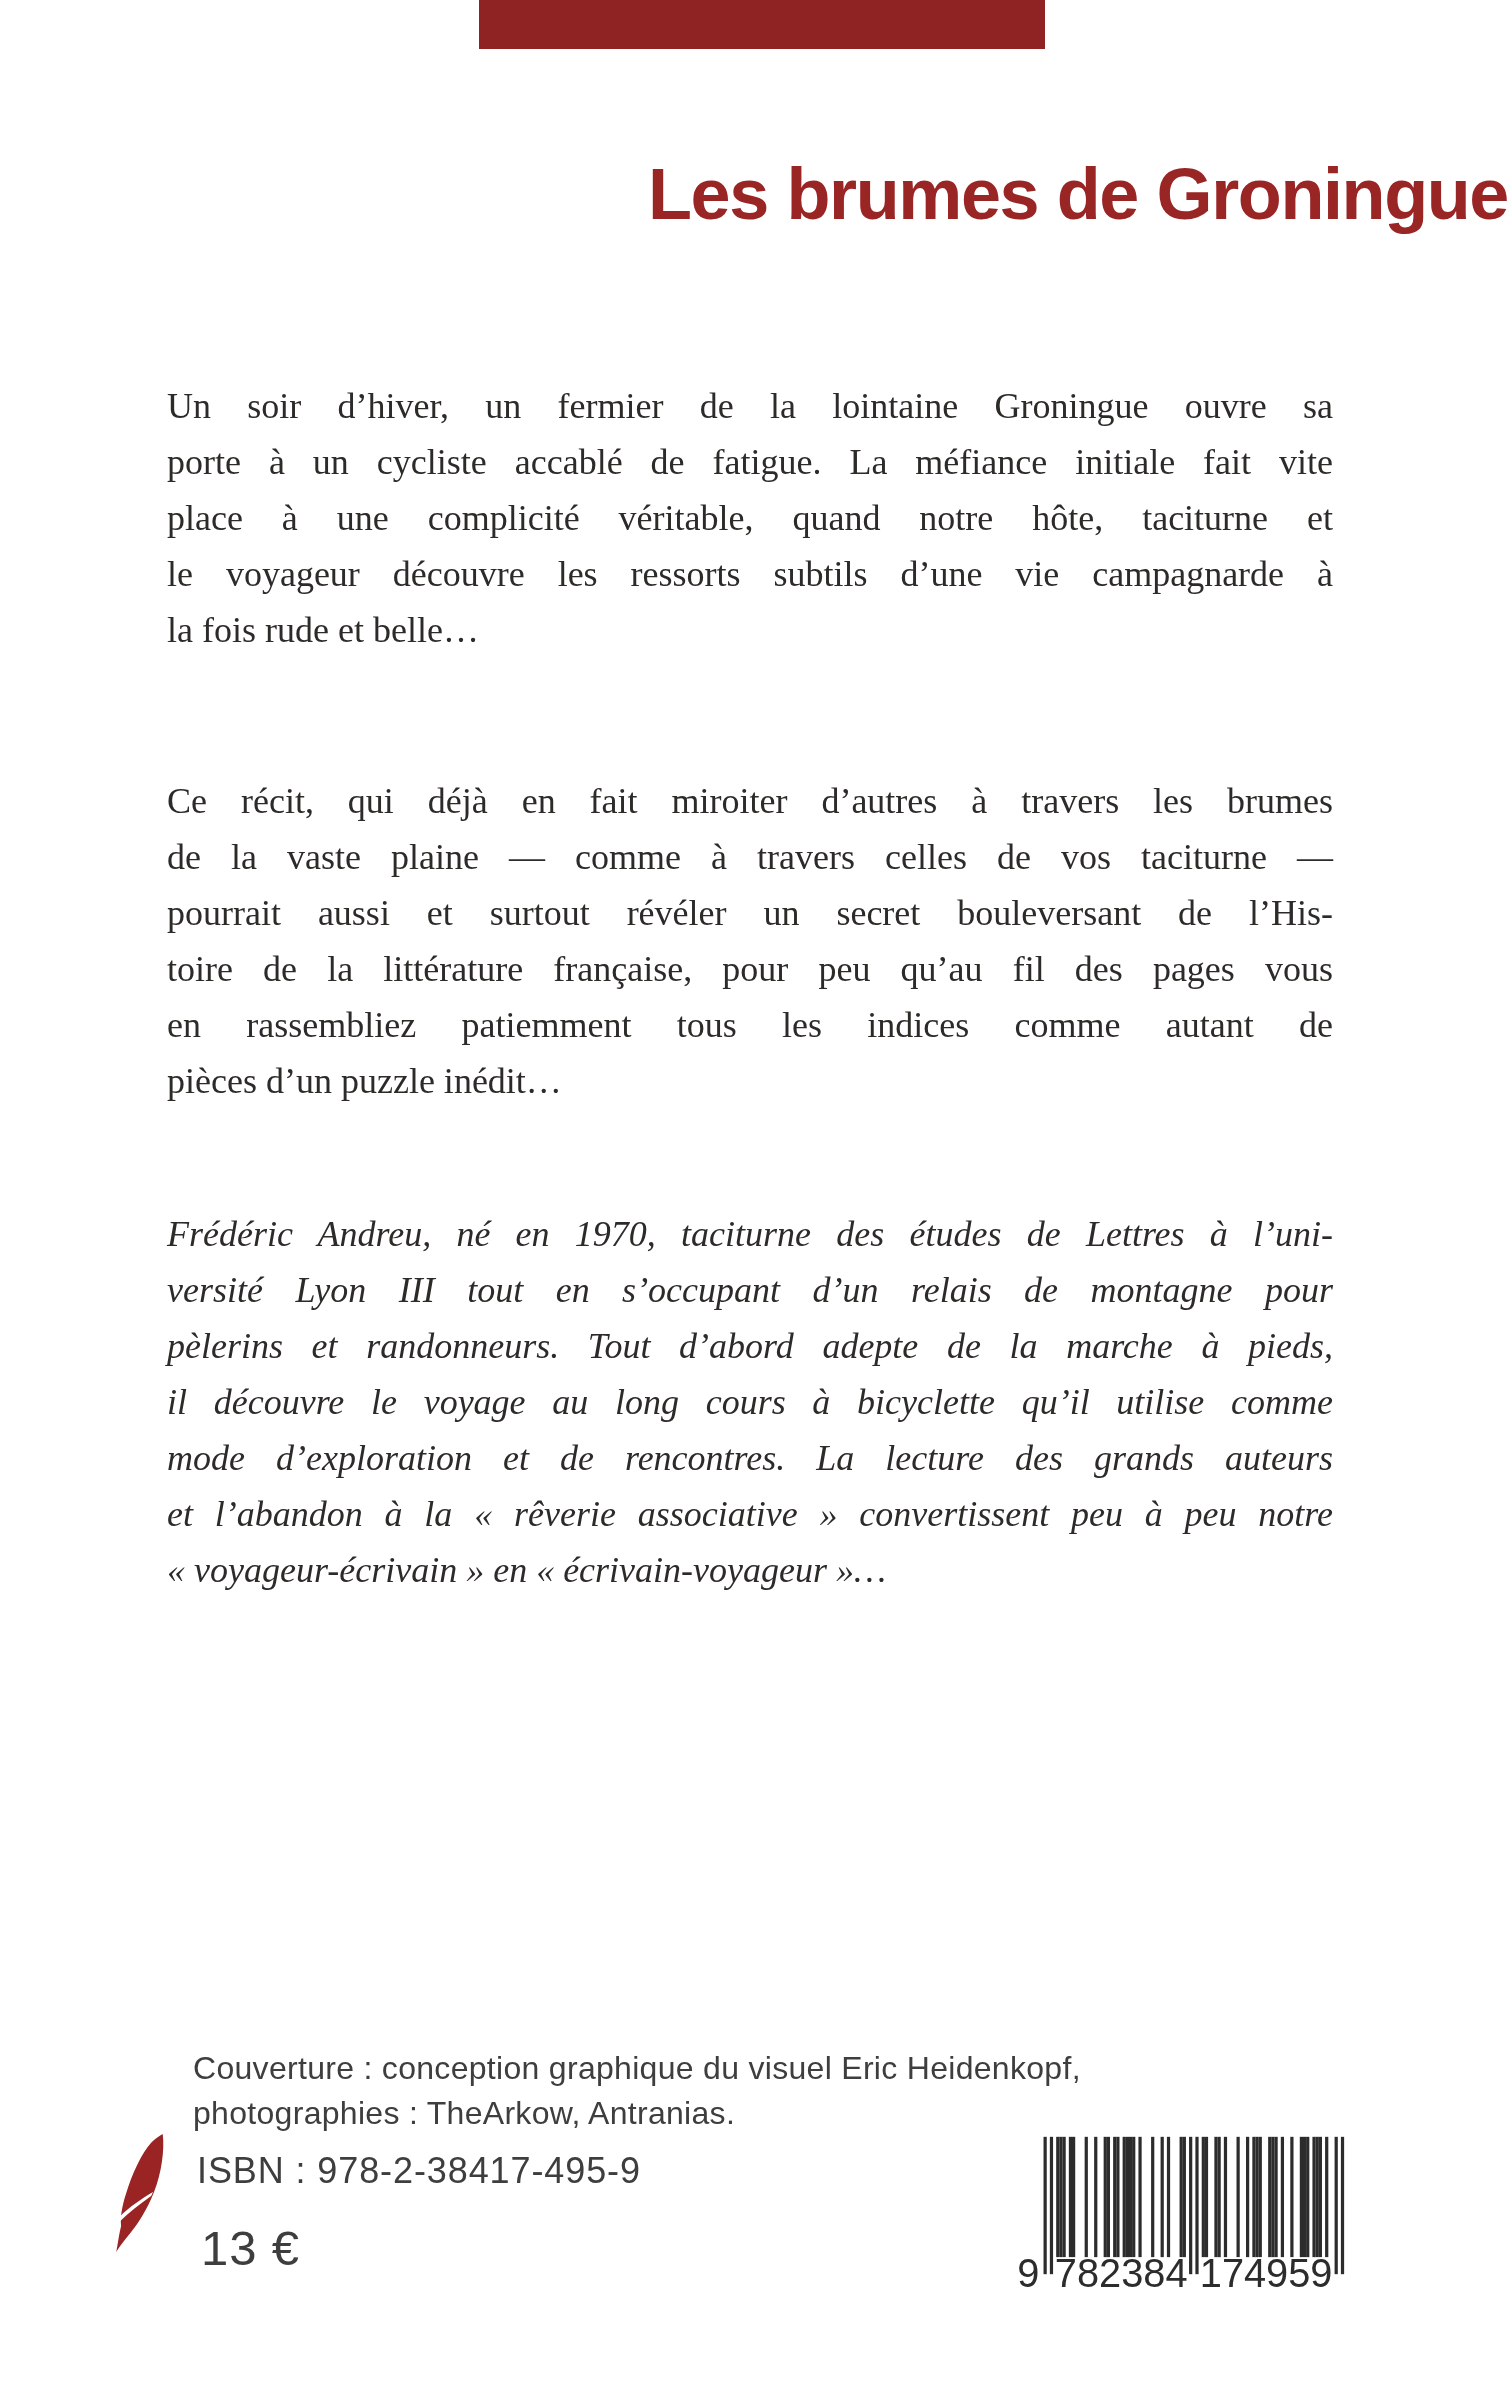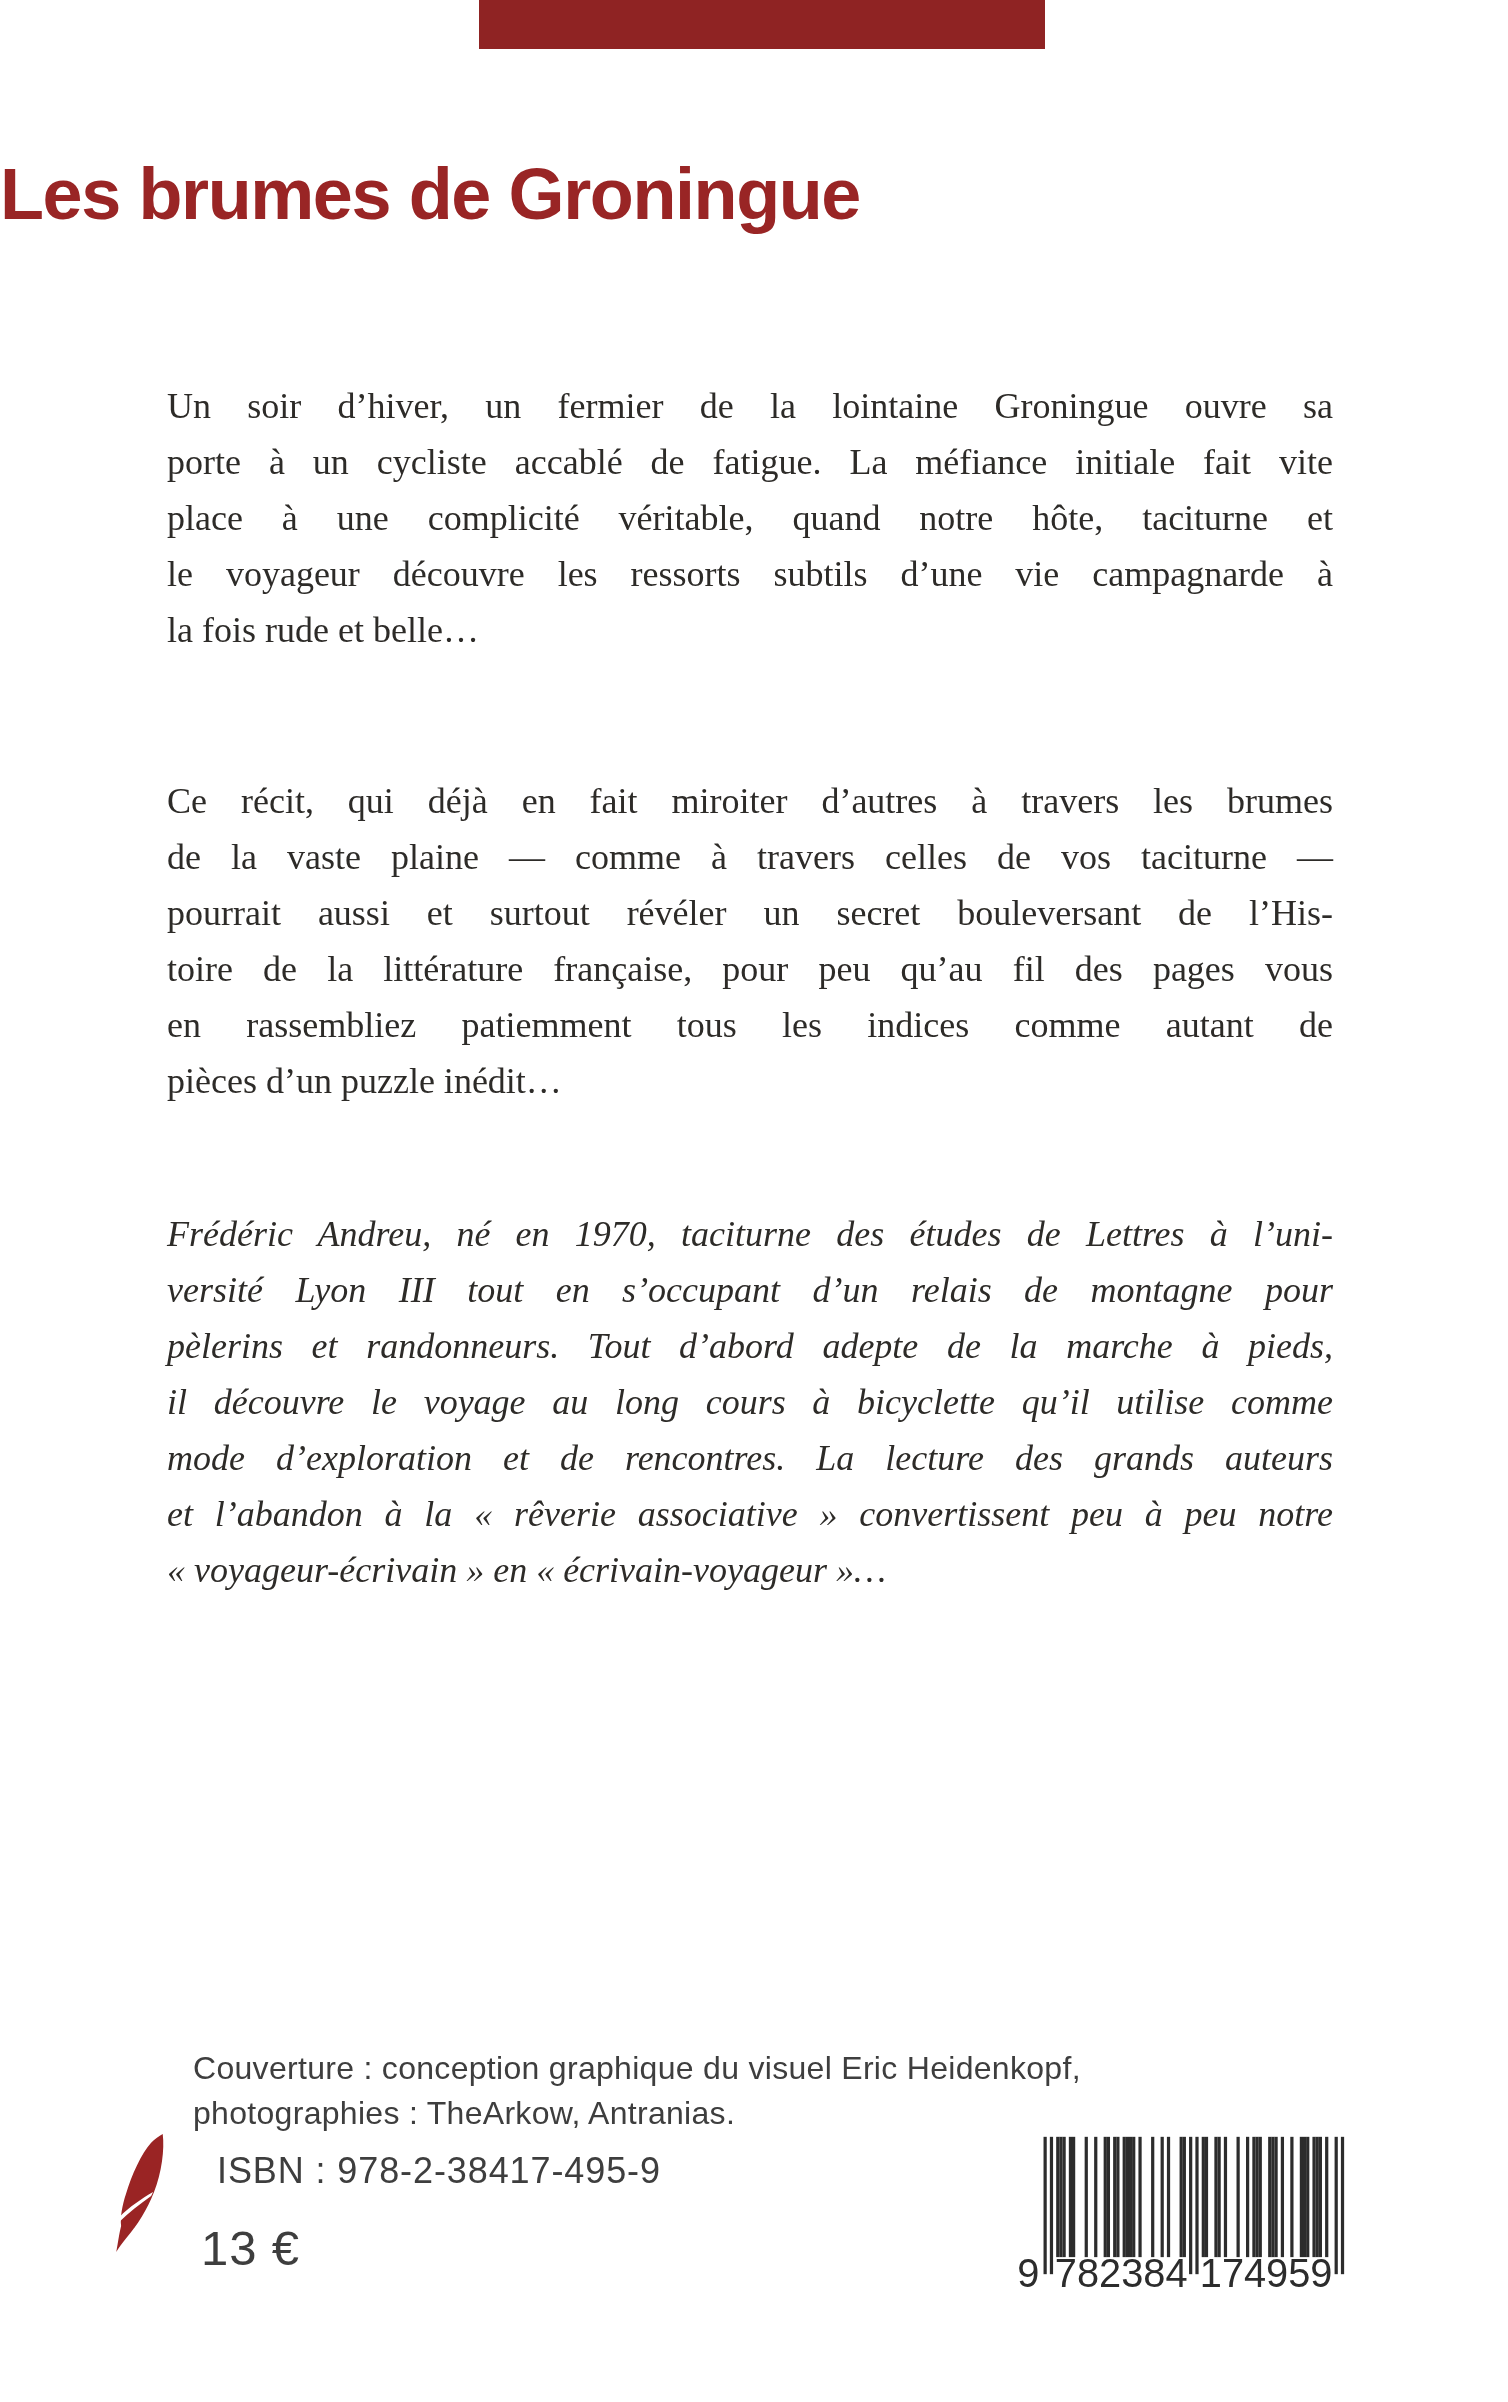--- a/index.html
+++ b/index.html
@@ -17,21 +17,21 @@
     background:var(--paper);
     overflow:hidden;
     font-family:"Liberation Serif", serif;
   }
   .top-band{
     position:absolute;left:479px;top:0;width:566px;height:49px;
     background:var(--brand-red);
   }
   .title{
     position:absolute;left:0;top:153px;width:100%;margin:0;
-    text-align:left;
+    text-align:right;
     font-family:"Liberation Sans", sans-serif;
     font-weight:bold;
     font-size:72px;
     letter-spacing:-1.4px;
     color:var(--title-red);
   }
   .textblock{
     position:absolute;left:167px;width:1166px;
     color:var(--ink);
   }
@@ -53,21 +53,20 @@
     font-size:32px;line-height:45px;
     letter-spacing:0.3px;
     color:var(--meta-gray);
   }
   .credits .line{text-align:right;text-align-last:left;}
   .isbn{
     position:absolute;left:197px;top:2150px;
     font-family:"Liberation Sans", sans-serif;
     font-size:36px;letter-spacing:0.9px;
     color:var(--meta-gray);
-    margin-left:20px;
   }
   .price{
     position:absolute;left:201px;top:2220px;
     font-family:Liberation Sans, sans-serif;
     font-size:49px;letter-spacing:0.9px;
     color:var(--meta-gray);
   }
   .feather{
     position:absolute;left:110px;top:2132px;width:59px;height:121px;
   }

